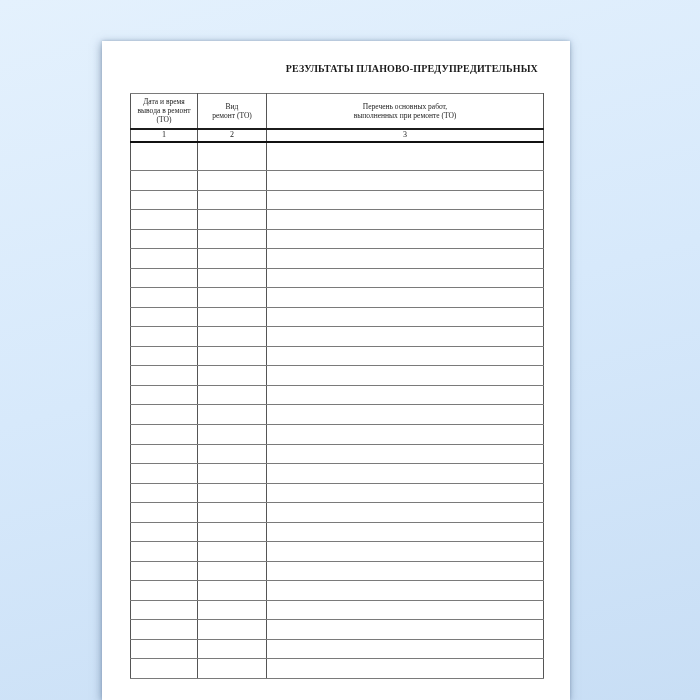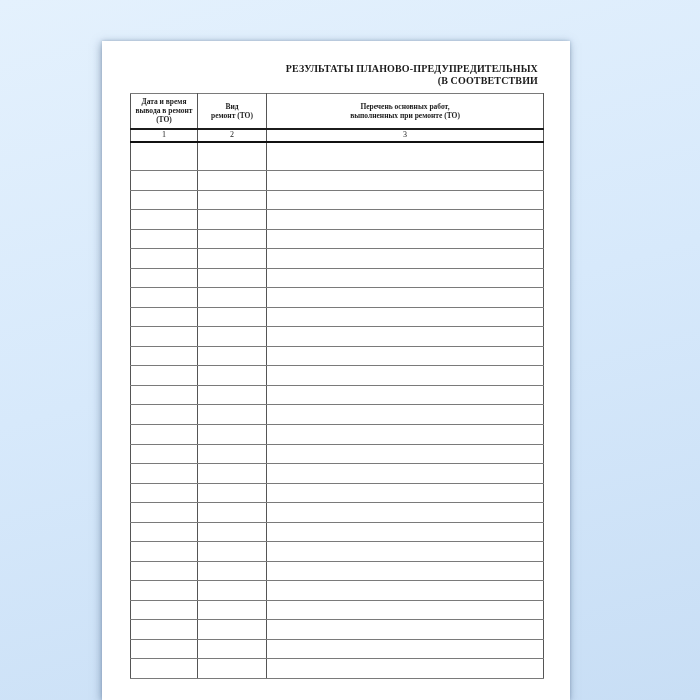--- a/index.html
+++ b/index.html
@@ -67,21 +67,21 @@
     border-right: 1px solid #555555;
     padding: 0;
     text-align: center;
     vertical-align: middle;
     color: #1c1c1c;
     background: #ffffff;
   }
 
   .head-row th {
     height: 35px;
-    font-weight: bold;
+    font-weight: normal;
     font-size: 7.5px;
     line-height: 9px;
     white-space: pre-line;
     border-bottom: 2px solid #1c1c1c;
   }
 
   .num-row td {
     height: 13px;
     font-size: 8px;
     line-height: 8px;
@@ -94,21 +94,20 @@
   }
 </style>
 </head>
 <body>
 
 <div class="stage">
   <div class="paper">
 
     <div class="doc-title">
       <div class="title-line">РЕЗУЛЬТАТЫ ПЛАНОВО-ПРЕДУПРЕДИТЕЛЬНЫХ</div>
-      <div class="title-line">(В СООТВЕТСТВИИ</div>
     </div>
 
     <table class="form-table">
       <colgroup>
         <col class="c1">
         <col class="c2">
         <col class="c3">
       </colgroup>
       <thead>
         <tr class="head-row">

